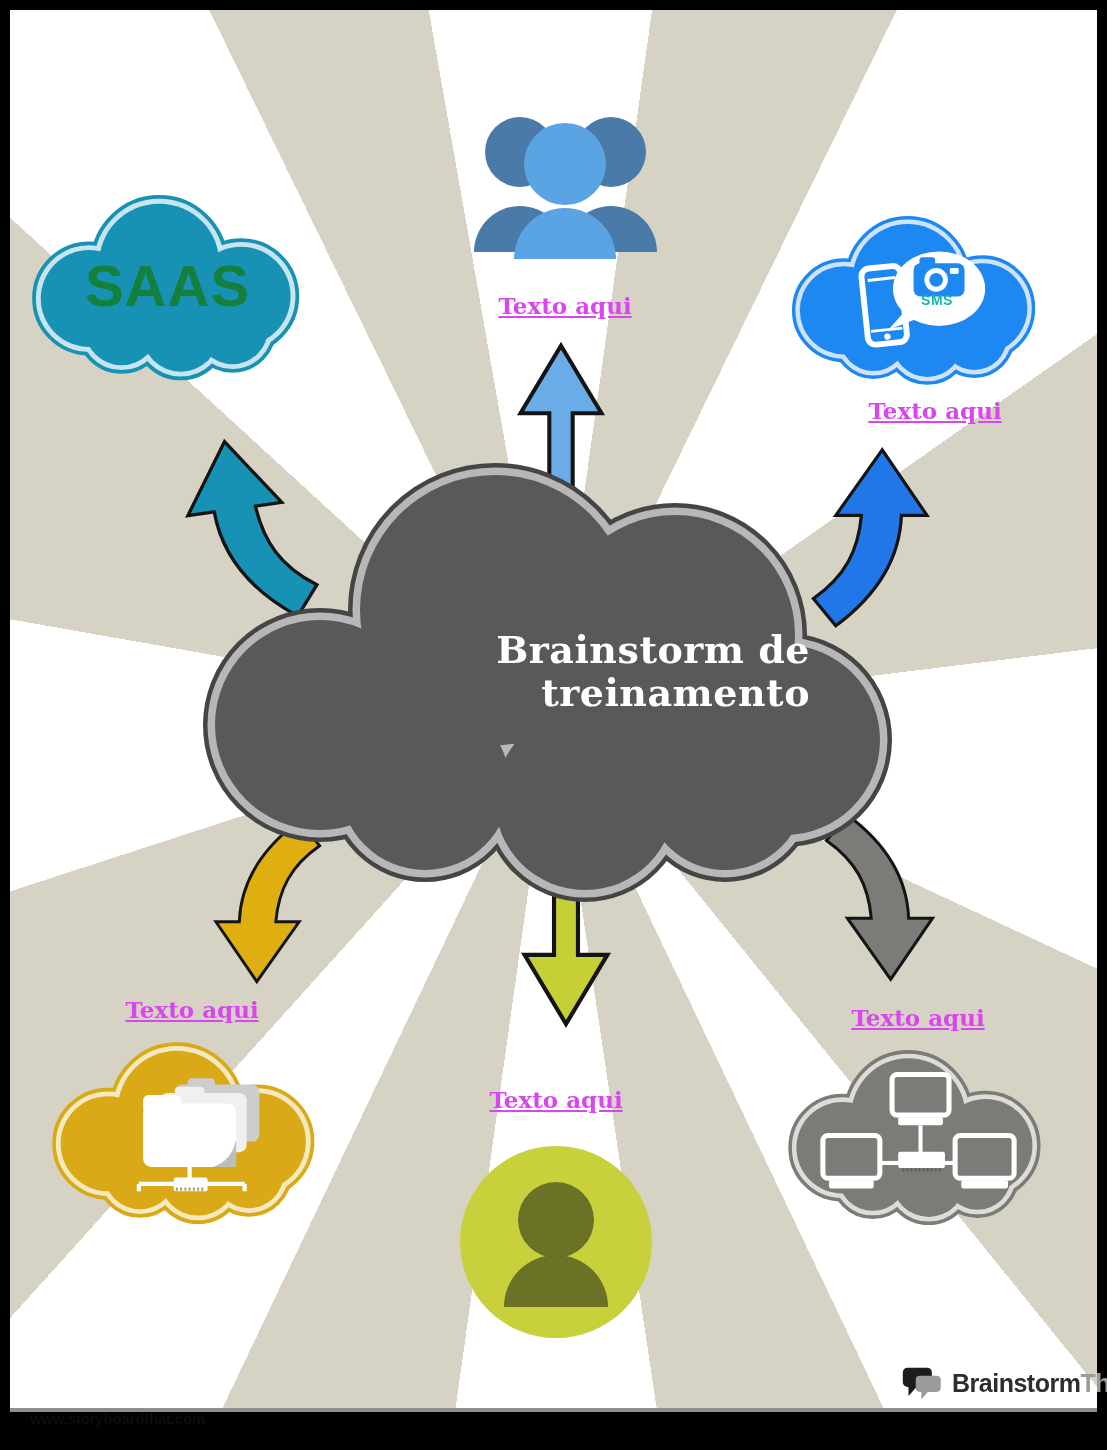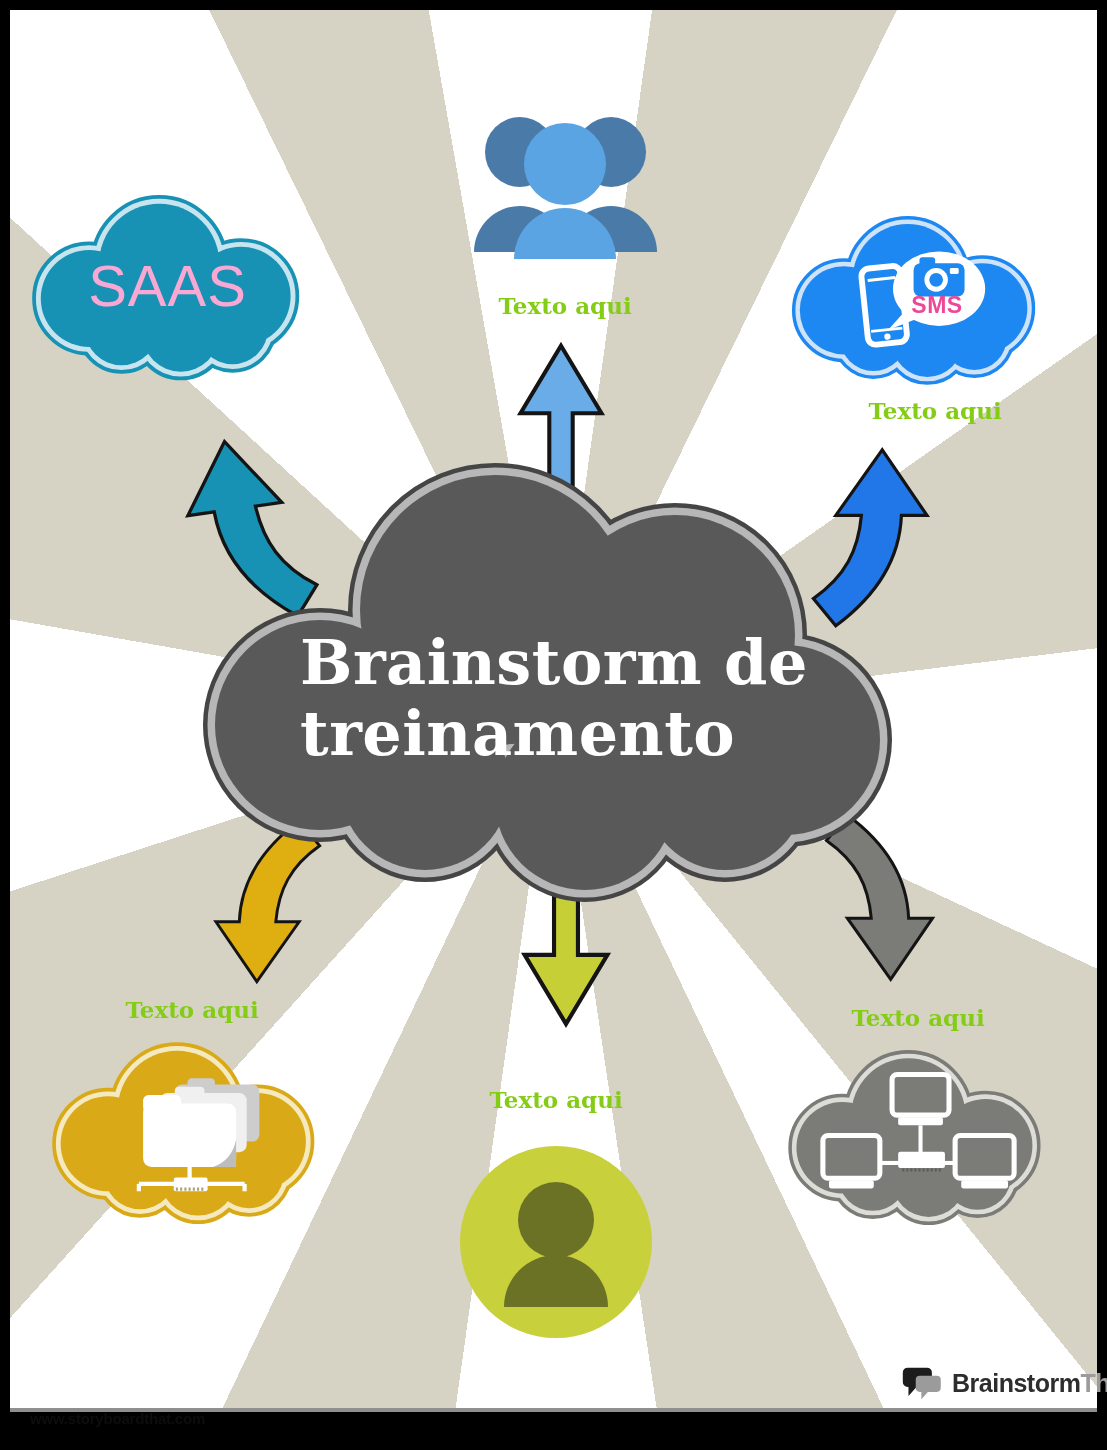--- a/index.html
+++ b/index.html
@@ -27,37 +27,37 @@
         #d6d3c5 280deg 312.5deg,
         #ffffff 312.5deg 334deg,
         #d6d3c5 334deg 350deg,
         #ffffff 350deg 360deg);
   }
   .abs{position:absolute;}
   svg{overflow:visible;display:block;}
   .caption{
     position:absolute;transform:translateX(-50%);
     font-family:"DejaVu Serif",serif;font-weight:700;font-size:23px;
-    color:#84cc16;white-space:nowrap;
+    color:#d946ef;white-space:nowrap;text-decoration:underline;
   }
   .main-title{
     position:absolute;left:300px;top:628px;width:510px;
-    text-align:left;color:#ffffff;
+    text-align:right;color:#ffffff;
     font-family:"DejaVu Serif",serif;font-weight:700;
-    font-size:62px;line-height:1.14;letter-spacing:0.5px;
+    font-size:38px;line-height:1.14;letter-spacing:0.5px;
   }
   .saas-label{
     position:absolute;left:40px;top:252px;width:255px;text-align:center;
-    color:#f9a8d4;font-family:"Liberation Sans",sans-serif;font-weight:400;
+    color:#15803d;font-family:"Liberation Sans",sans-serif;font-weight:700;
     font-size:58px;letter-spacing:1px;
   }
   .sms-label{
     position:absolute;left:937px;top:292px;transform:translateX(-50%);
-    color:#ec4899;font-family:"Liberation Sans",sans-serif;font-weight:700;
-    font-size:23px;letter-spacing:0.5px;
+    color:#14b8a6;font-family:"Liberation Sans",sans-serif;font-weight:700;
+    font-size:14px;letter-spacing:0.5px;
   }
   .footer-url{
     position:absolute;left:30px;top:1378px;
     font-weight:700;font-size:15px;color:#0d0d0d;letter-spacing:-0.2px;margin-top:32px;
   }
   .brand{
     position:absolute;left:902px;top:1366px;display:flex;align-items:center;
   }
   .brand-text{font-size:25px;font-weight:700;letter-spacing:-0.5px;margin-left:8px;}
   .brand-black{color:#2d2d2d;}

